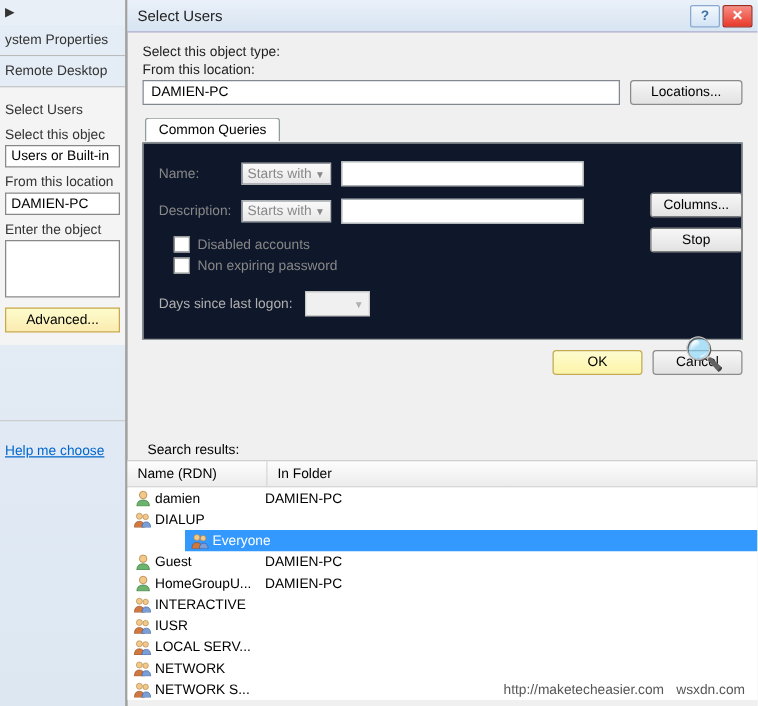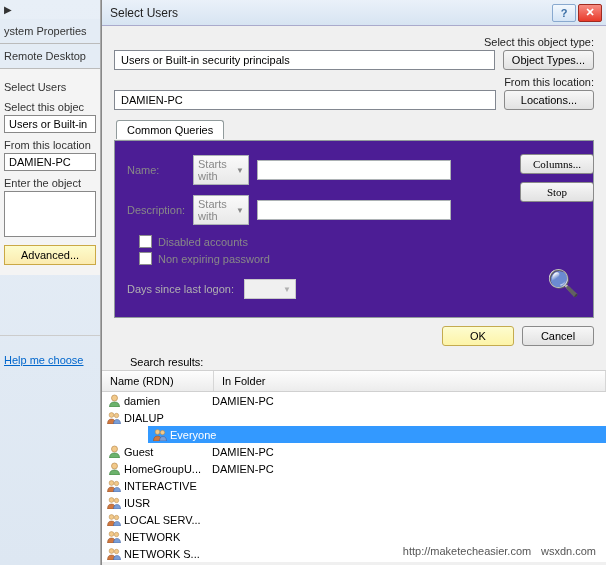--- a/index.html
+++ b/index.html
@@ -18,57 +18,57 @@
 
 
 .dialog { position: absolute; left: 101px; top: 0; width: 505px; height: 565px; background: #f0f0f0; border-left: 1px solid #888; }
 .titlebar { height: 26px; background: linear-gradient(#eaf1f9, #d7e4f2); border-bottom: 1px solid #aac; display: flex; align-items: center; padding: 0 4px 0 8px; }
 .titlebar-text { flex: 1; color: #222; font-size: 12px; }
 .titlebar-btn { width: 24px; height: 18px; margin-left: 2px; border: 1px solid #89a9cf; background: linear-gradient(#f3f8fd,#d4e4f5); display: flex; align-items: center; justify-content: center; font-size: 11px; font-weight: bold; color: #3a6ea5; border-radius: 2px; }
 .titlebar-btn.close { background: linear-gradient(#f78d84,#e83a2a); border-color: #a02a20; color: #fff; }
 
 .content { padding: 10px 12px 0 12px; }
 .row { display: flex; align-items: center; margin-bottom: 6px; }
-.field-label { margin-bottom: 2px; color: #222; text-align: right; }
+.field-label { margin-bottom: 2px; color: #222; }
 .text-input { flex: 1; background: #fff; border: 1px solid #828790; padding: 3px 6px; margin-right: 8px; }
 .btn { min-width: 90px; padding: 3px 8px; background: linear-gradient(#f7f7f7,#e2e2e2); border: 1px solid #8a8a8a; border-radius: 3px; text-align: center; cursor: default; }
 .btn.highlight { background: linear-gradient(#fdfccf,#fdf4a8); border-color: #c4ab4f; }
 .btn.ok { background: linear-gradient(#fdfccf,#fdf4a8); border-color: #c4ab4f; min-width: 72px; }
 
 
 .tab-strip { margin-top: 10px; position: relative; height: 20px; }
 .tab { position: absolute; left: 2px; top: 0; background: #fff; border: 1px solid #919b9c; border-bottom: none; padding: 3px 10px; border-radius: 3px 3px 0 0; z-index: 2; }
-.tab-body { border: 1px solid #919b9c; background: #4c1d95; padding: 14px 12px 18px 12px; position: relative; }
+.tab-body { border: 1px solid #919b9c; background: #0f172a; padding: 14px 12px 18px 12px; position: relative; }
 
 .query-row { display: flex; align-items: center; margin-bottom: 10px; }
 .query-label { width: 66px; color: #888; }
-.combo { width: 56px; border: 1px solid #adb2b5; background: linear-gradient(#fafafa,#e8e8e8); padding: 2px 4px; color: #888; margin-right: 8px; display: flex; justify-content: space-between; align-items: center; }
+.combo { width: 72px; border: 1px solid #adb2b5; background: linear-gradient(#fafafa,#e8e8e8); padding: 2px 4px; color: #888; margin-right: 8px; display: flex; justify-content: space-between; align-items: center; }
 .combo .arrow { font-size: 8px; color: #888; }
 .query-input { flex: 1; border: 1px solid #adb2b5; background: #fff; height: 20px; max-width: 194px; }
 
 .check-row { display: flex; align-items: center; margin: 4px 0 4px 0; padding-left: 12px; }
 .checkbox { width: 13px; height: 13px; border: 1px solid #8e8f8f; background: #fff; margin-right: 6px; }
 .check-label { color: #888; }
 
 .days-row { display: flex; align-items: center; margin-top: 14px; }
 .days-label { color: #b0b0b0; margin-right: 10px; }
 .days-combo { width: 52px; border: 1px solid #c8c8c8; background: #f0f0f0; height: 20px; display: flex; justify-content: flex-end; align-items: center; padding-right: 4px; }
 
 
 .side-btns { position: absolute; right: 12px; top: 154px; width: 74px; }
-.side-btns .btn { width: 100%; margin-bottom: 8px; min-width: 0; font-family: Liberation Serif, serif; }
+.side-btns .btn { width: 100%; margin-bottom: 8px; min-width: 0; }
 
 .magnifier { position: absolute; right: 26px; top: 268px; font-size: 26px; }
 
 
 .action-row { display: flex; justify-content: flex-end; gap: 8px; padding: 8px 12px 6px 0; }
 .action-row .btn { min-width: 72px; }
 
 
-.results-label { padding: 4px 12px 2px 28px; }
+.results-label { padding: 4px 12px 2px 16px; margin-top: 44px; }
 .results-header { display: flex; background: linear-gradient(#fdfdfd,#ececec); border-top: 1px solid #d0d0d0; border-bottom: 1px solid #d0d0d0; }
 .results-header .col { padding: 4px 8px; border-right: 1px solid #d6d6d6; }
 .col-name { width: 112px; }
 .col-folder { flex: 1; }
 .results-list { background: #fff; overflow: hidden; }
 .result-row { display: flex; align-items: center; padding: 1px 4px; height: 17px; }
 .result-row.selected { background: #3399ff; color: #fff; margin-left: 46px; }
 .result-icon { width: 16px; height: 14px; margin-right: 2px; display: flex; align-items: center; justify-content: center; }
 .result-name { width: 88px; white-space: nowrap; overflow: hidden; }
 .result-folder { white-space: nowrap; overflow: hidden; }
@@ -101,24 +101,20 @@
 
 <div class="dialog">
   <div class="titlebar">
     <span class="titlebar-text">Select Users</span>
     <div class="titlebar-btn">?</div>
     <div class="titlebar-btn close">✕</div>
   </div>
 
   <div class="content">
     <div class="field-label">Select this object type:</div>
-    <div class="row">
-      <div class="text-input">Users or Built-in security principals</div>
-      <div class="btn">Object Types...</div>
-    </div>
 
     <div class="field-label">From this location:</div>
     <div class="row">
       <div class="text-input">DAMIEN-PC</div>
       <div class="btn">Locations...</div>
     </div>
 
     <div class="tab-strip">
       <div class="tab">Common Queries</div>
     </div>

